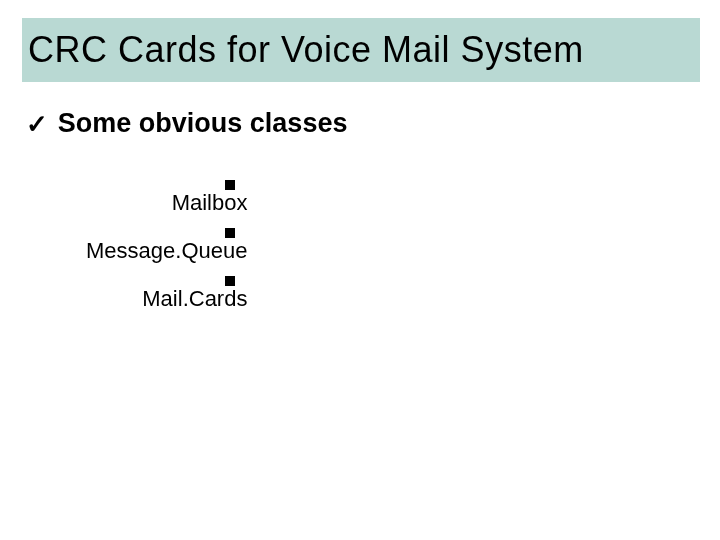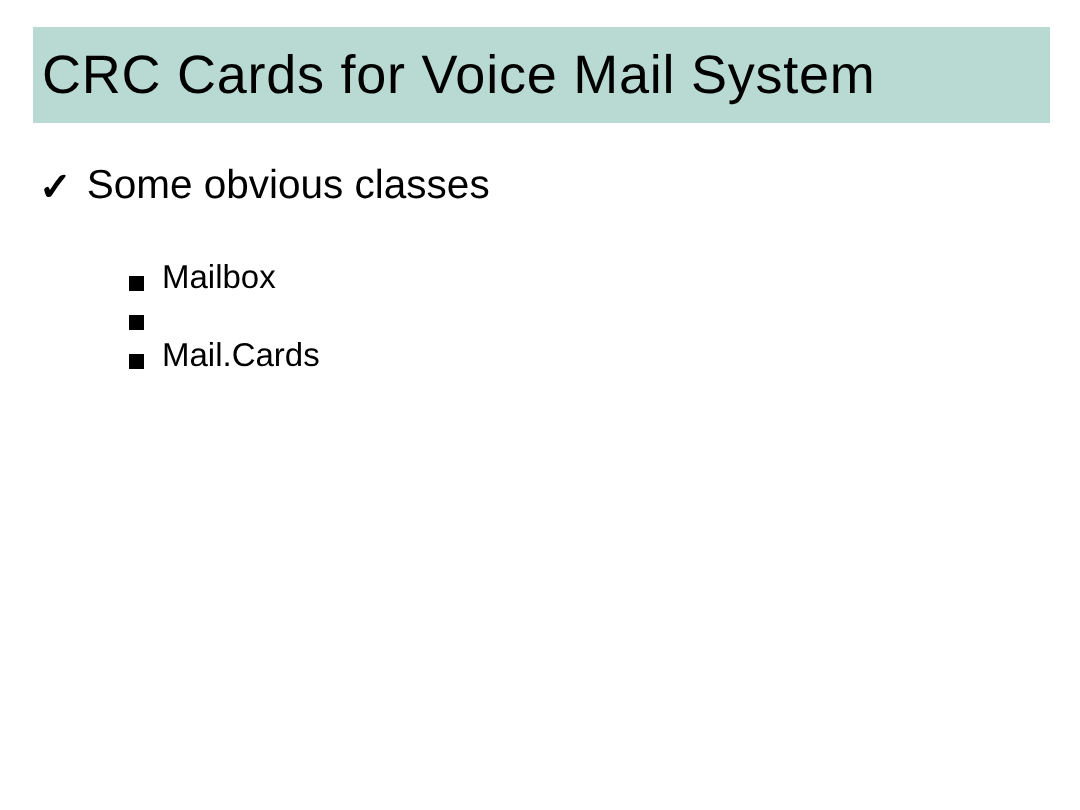--- a/index.html
+++ b/index.html
@@ -47,32 +47,33 @@
     font-family: Arial, sans-serif;
     font-size: 26px;
     color: #000000;
     line-height: 1;
     margin-top: 3px;
     margin-right: 10px;
     font-weight: bold;
   }
   .bullet1-text {
     font-size: 27px;
-    font-weight: normal;
+    font-weight: bold;
     color: #000000;
   }
   .sublist {
     position: absolute;
     left: 86px;
     top: 172px;
   }
   .sub-item {
     display: flex;
-    align-items: center;
+    align-items: flex-end;
     margin-bottom: 4px;
+    flex-direction: column;
   }
   .square-icon {
     width: 10px;
     height: 10px;
     background: #000000;
     margin-top: 8px;
     margin-right: 12px;
     flex: 0 0 auto;
   }
   .sub-text {
@@ -94,20 +95,21 @@
     <span class="bullet1-text">Some obvious classes</span>
   </div>
 
   <div class="sublist">
     <div class="sub-item">
       <span class="square-icon"></span>
       <span class="sub-text">Mailbox</span>
     </div>
     <div class="sub-item">
       <span class="square-icon"></span>
+      <span class="sub-text">Message.Queue</span>
     </div>
     <div class="sub-item">
       <span class="square-icon"></span>
       <span class="sub-text">Mail.Cards</span>
     </div>
   </div>
 
 </div>
 
 </body></html>

